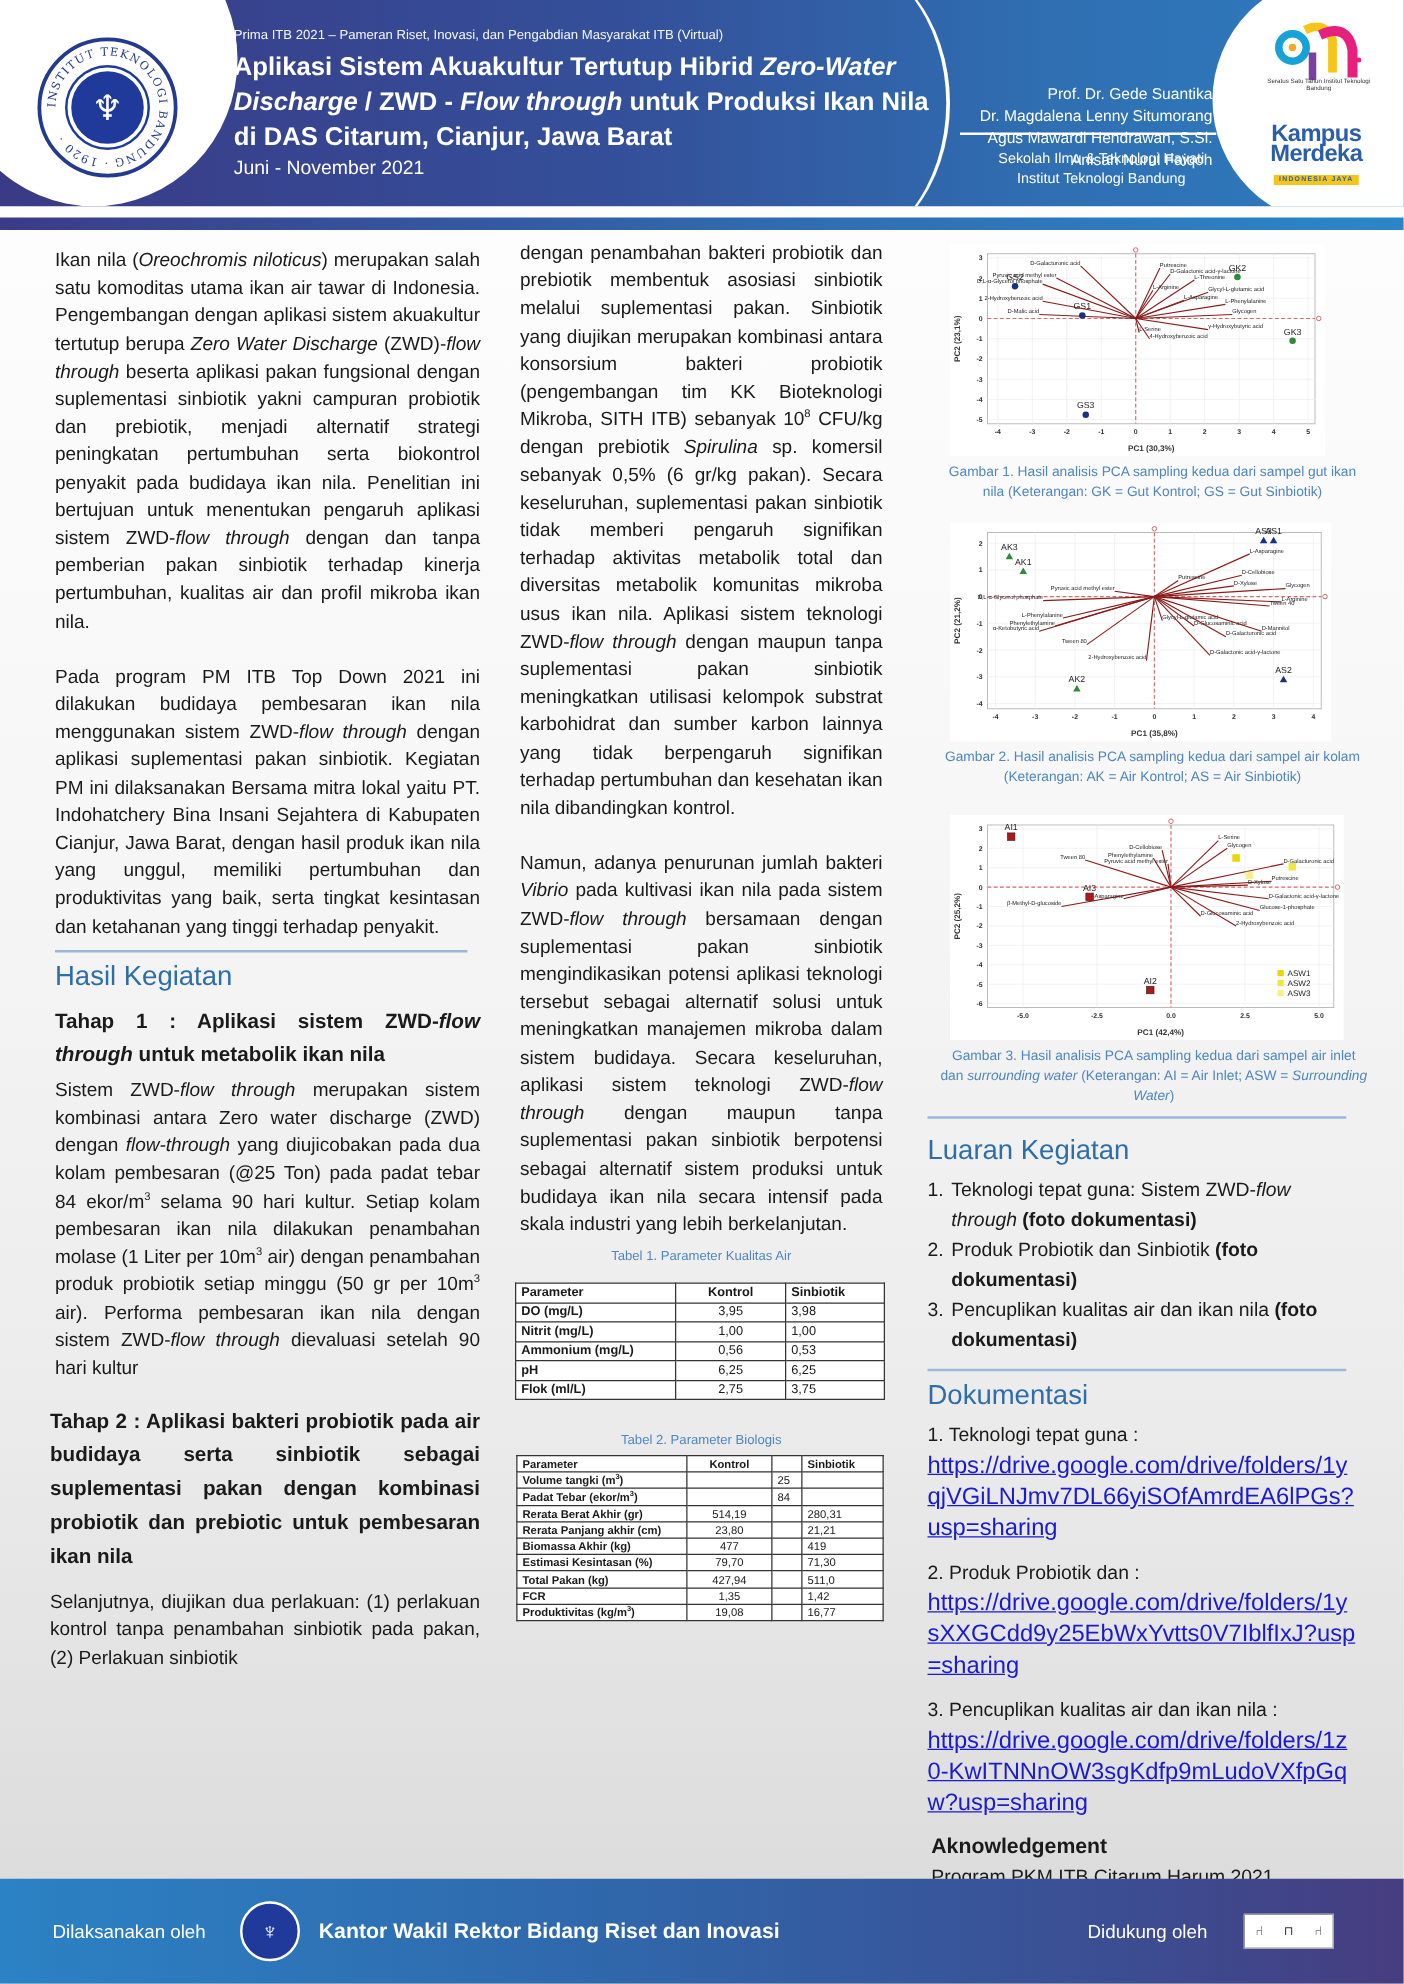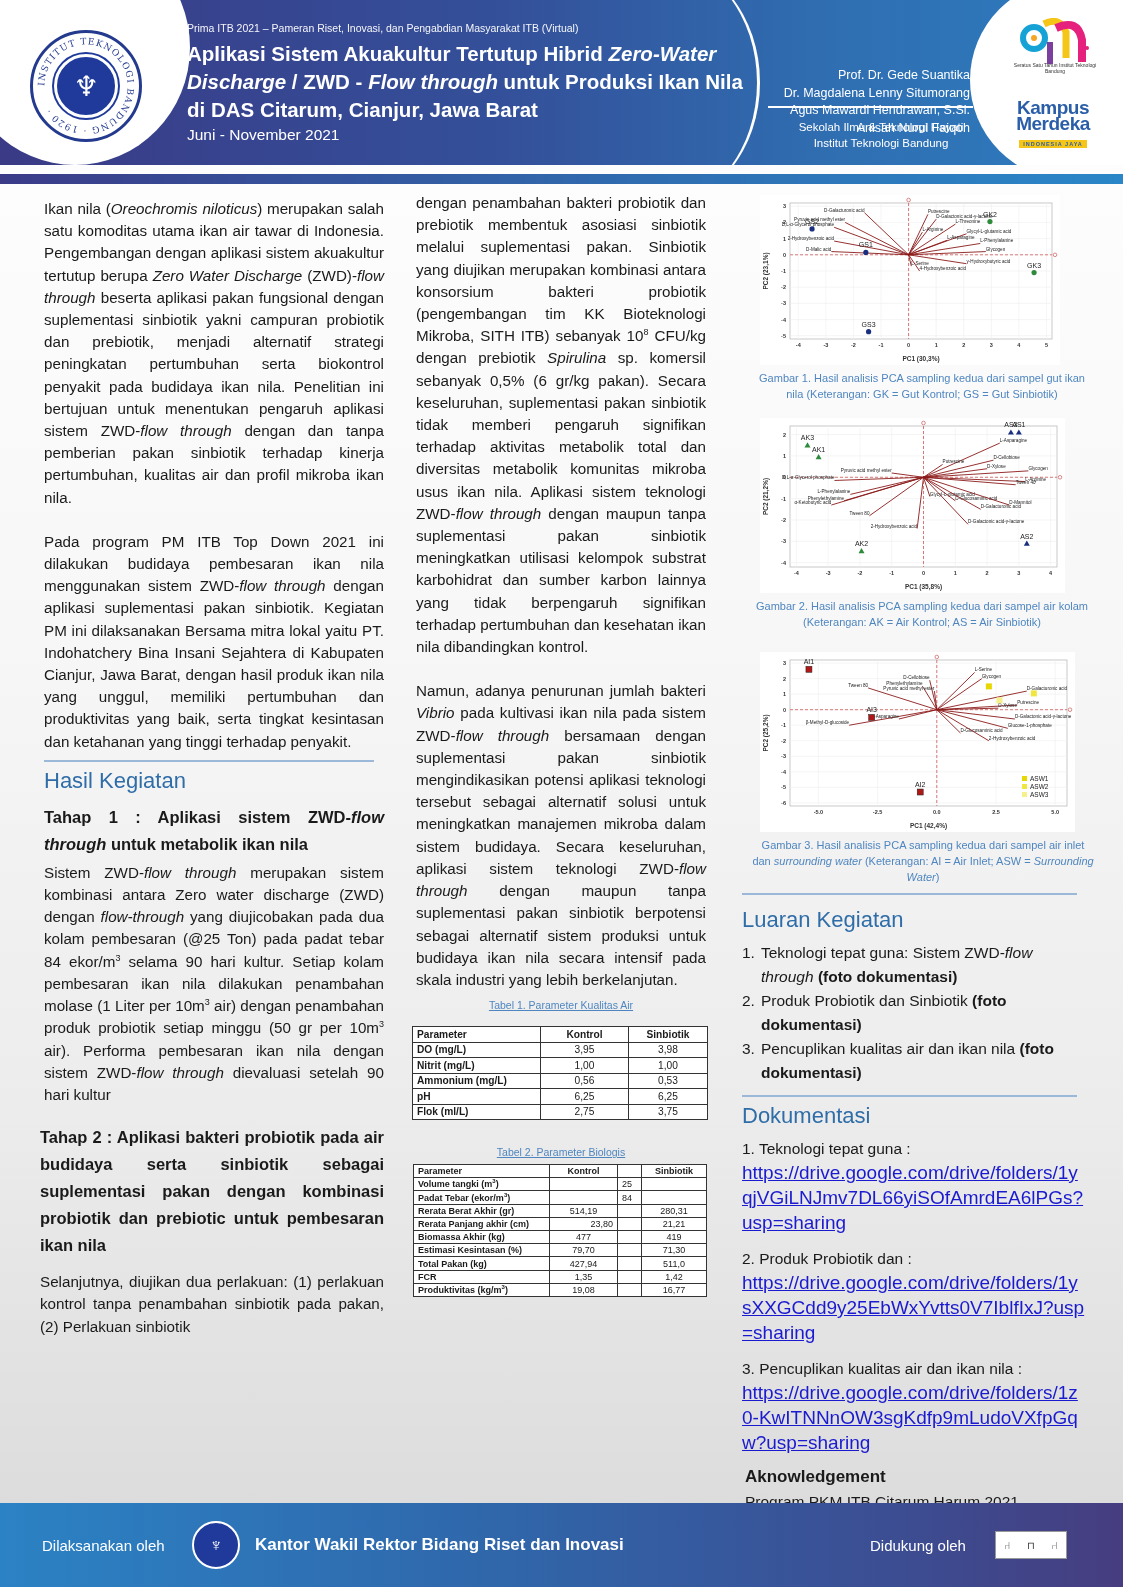--- a/index.html
+++ b/index.html
@@ -68,26 +68,26 @@
   .col3 { left: 742px; width: 345px; }
   .h-section { font-size: 22px; color: #2f6da8; font-weight: normal; line-height: 30px; }
   .para { font-size: 15.2px; line-height: 22.2px; text-align: justify; color: #1a1a1a; }
   .para i { font-style: italic; }
   .para sup { font-size: 9px; vertical-align: super; line-height: 0; }
   .sep { height: 2px; background: #9bb8d8; }
   .tahap { font-size: 16.5px; font-weight: bold; line-height: 27px; text-align: justify; }
   .tahap i { font-style: italic; }
 
   
-  .tcap { font-size: 10.5px; color: #4f86c0; text-align: center; text-decoration: underline; }
+  .tcap { font-size: 10.5px; color: #4f86c0; text-align: center; }
   table.dt { border-collapse: collapse; background: #fff; font-size: 10.2px; }
   table.dt td { border: 1px solid #333; padding: 0 4px; height: 15.5px; white-space: nowrap; }
   table.dt td.pl { font-weight: bold; text-align: left; }
   table.dt td.c { text-align: center; }
-  table.dt td.r { text-align: center; }
+  table.dt td.r { text-align: left; }
   table.dt tr.hd td { font-weight: bold; }
   table.dt2 { font-size: 9px; }
   table.dt2 td { height: 13.2px; }
   table.dt sup { font-size: 6px; vertical-align: super; line-height: 0; }
 
   
   .chart { position: absolute; background: #fff; }
   .chart svg { display: block; }
   .fig-cap { position: absolute; font-size: 11px; color: #4f86c0; text-align: center; line-height: 16px; }
   .fig-cap i { }
@@ -249,21 +249,21 @@
           <td class="r"></td>
         </tr>
         <tr>
           <td class="pl" style="width: 136px;">Rerata Berat Akhir (gr)</td>
           <td class="c" style="width: 68px;">514,19</td>
           <td class="c" style="width: 24px; text-align: left;"></td>
           <td class="r">280,31</td>
         </tr>
         <tr>
           <td class="pl" style="width: 136px;">Rerata Panjang akhir (cm)</td>
-          <td class="c" style="width: 68px; text-align: right;">23,80</td>
+          <td class="c" style="width: 68px;">23,80</td>
           <td class="c" style="width: 24px; text-align: left;"></td>
           <td class="r">21,21</td>
         </tr>
         <tr>
           <td class="pl" style="width: 136px;">Biomassa Akhir (kg)</td>
           <td class="c" style="width: 68px;">477</td>
           <td class="c" style="width: 24px; text-align: left;"></td>
           <td class="r">419</td>
         </tr>
         <tr>

